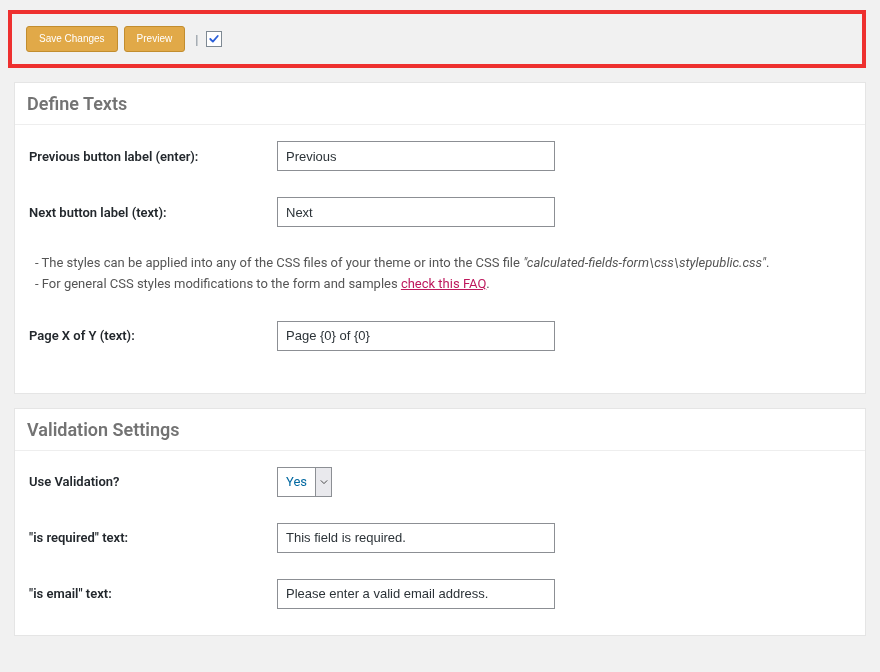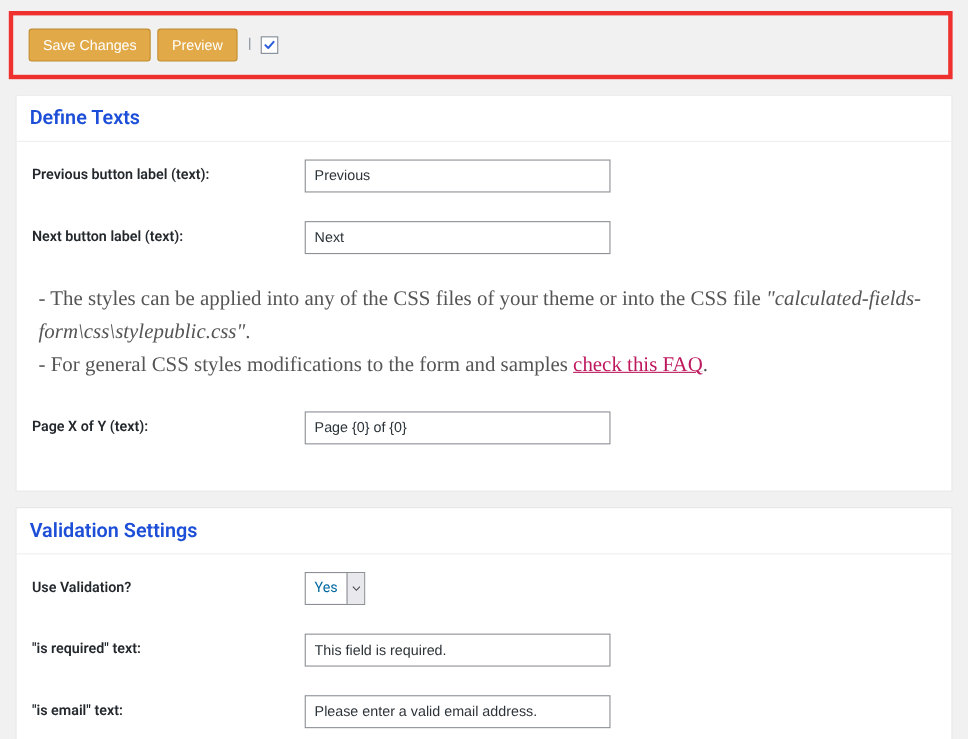--- a/index.html
+++ b/index.html
@@ -23,21 +23,21 @@
       align-items: center;
       gap: 6px;
     }
     .btn {
       display: inline-block;
       padding: 6px 12px;
       background: #e1a948;
       color: #fff;
       border: 1px solid #c28d2f;
       border-radius: 3px;
-      font-size: 13px;
+      font-size: 10px;
       cursor: pointer;
       line-height: 1.2;
     }
     .sep {
       color: #7e8993;
       margin: 0 2px 0 4px;
       font-size: 13px;
     }
     .chk {
       width: 16px;
@@ -60,21 +60,21 @@
     }
     .panel {
       background: #fff;
       margin: 14px 14px 0 14px;
       border: 1px solid #e5e5e5;
     }
     .panel-header {
       padding: 10px 12px;
       font-size: 18px;
       font-weight: 600;
-      color: #1d4ed8;
+      color: #737373;
       border-bottom: 1px solid #eee;
     }
     .panel-body {
       padding: 16px 14px 26px 14px;
     }
     .field-row {
       display: flex;
       align-items: center;
       margin-bottom: 26px;
     }
@@ -97,23 +97,22 @@
       padding: 4px 8px;
       border: 1px solid #8c8f94;
       background: #fff;
       font-size: 13px;
       color: #2c3338;
       border-radius: 0;
     }
     .notes {
       margin: 0 0 26px 6px;
       color: #555;
-      font-size: 19px;
+      font-size: 13px;
       line-height: 1.6;
-      font-family: Liberation Serif, serif;
     }
     .notes .line {
       display: block;
     }
     .italic {
       font-style: italic;
     }
     .lnk {
       color: #be185d;
       text-decoration: underline;
@@ -159,21 +158,21 @@
     <svg viewBox="0 0 16 16">
       <path d="M3 8 L6.5 11.5 L13 4" stroke="#2b5fd9" stroke-width="2.4" fill="none" stroke-linecap="round" stroke-linejoin="round"></path>
     </svg>
   </span>
 </div>
 
 <div class="panel">
   <div class="panel-header">Define Texts</div>
   <div class="panel-body">
     <div class="field-row">
-      <div class="field-label">Previous button label (text):</div>
+      <div class="field-label">Previous button label (enter):</div>
       <div class="field-control">
         <input class="txt" type="text" value="Previous" style="">
       </div>
     </div>
     <div class="field-row">
       <div class="field-label">Next button label (text):</div>
       <div class="field-control">
         <input class="txt" type="text" value="Next" style="">
       </div>
     </div>

